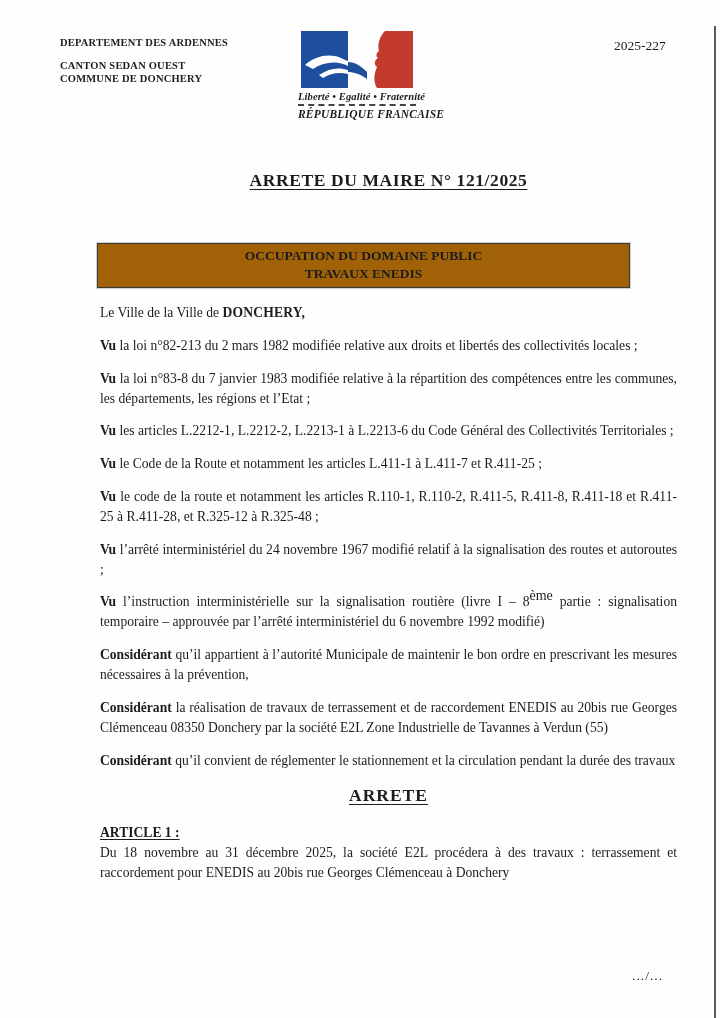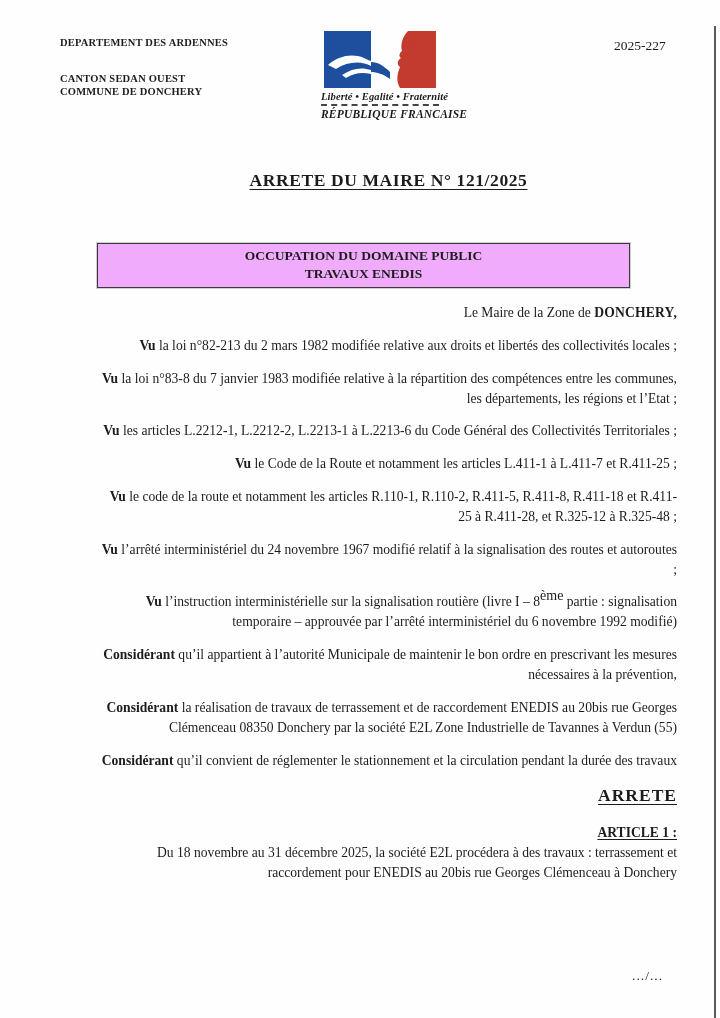--- a/index.html
+++ b/index.html
@@ -19,30 +19,30 @@
   .scan-edge{
     position:absolute;right:4px;top:26px;bottom:0;
     width:2px;background:#3c3c3c;opacity:.85;
   }
   
   .admin-header{
     position:absolute;left:60px;top:36px;
     font-weight:bold;font-size:10.5px;letter-spacing:.2px;
     line-height:13px;
   }
-  .admin-header .dept{margin-bottom:23px;}
+  .admin-header .dept{margin-bottom:10px;}
   
   .ref-number{
     position:absolute;left:602px;top:38px;
     font-size:13.5px;
     margin-left:12px;
   }
   
   .logo-block{
-    position:absolute;left:321px;top:31px;width:118px;
+    position:absolute;left:298px;top:31px;width:118px;
     text-align:center;
   }
   .logo-graphic{display:block;margin:0 auto;}
   .logo-motto{
     margin-top:3px;
     font-style:italic;font-weight:bold;font-size:10.5px;
     white-space:nowrap;letter-spacing:.1px;
   }
   .logo-sep{
     border:0;border-top:2px dashed #444;
@@ -57,35 +57,35 @@
     position:absolute;left:100px;top:170px;width:577px;
     text-align:center;
     font-size:17.5px;font-weight:bold;
     text-decoration:underline;
     text-underline-offset:3px;
     letter-spacing:.6px;
   }
   
   .subject-box{
     position:absolute;left:97px;top:243px;width:531px;
-    background:#f0abfc;
+    background:#a16207;
     border:1.5px solid #3a3a3a;
     text-align:center;
     font-weight:bold;font-size:13.5px;
     line-height:18px;
     padding:3px 0 4px 0;
     box-shadow:0 0 0 1px #cfcfd4;
   }
   
   .body-col{
     position:absolute;left:100px;top:303px;width:577px;
     font-size:13.6px;line-height:1.46;
     text-align:justify;
   }
-  .body-col p{margin:0 0 13px 0;text-align:right;}
+  .body-col p{margin:0 0 13px 0;}
   .intro b{letter-spacing:.2px;}
   .arrete-heading{
     text-align:center;
     font-size:17.5px;font-weight:bold;
     text-decoration:underline;
     text-underline-offset:3px;
     letter-spacing:1px;
     margin:2px 0 14px 0 !important;
   }
   .article-heading{
@@ -137,21 +137,21 @@
 
   <div class="doc-title">ARRETE DU MAIRE N° 121/2025</div>
 
   <div class="subject-box">
     <div>OCCUPATION DU DOMAINE PUBLIC</div>
     <div>TRAVAUX ENEDIS</div>
   </div>
 
   <div class="body-col">
 
-    <p class="intro"><span>Le Maire de la Zone de </span><b>DONCHERY,</b></p>
+    <p class="intro"><span>Le Ville de la Ville de </span><b>DONCHERY,</b></p>
 
     <p><b>Vu</b><span> la loi n°82-213 du 2 mars 1982 modifiée relative aux droits et libertés des collectivités locales ;</span></p>
 
     <p><b>Vu</b><span> la loi n°83-8 du 7 janvier 1983 modifiée relative à la répartition des compétences entre les communes, les départements, les régions et l’Etat ;</span></p>
 
     <p><b>Vu</b><span> les articles L.2212-1, L.2212-2, L.2213-1 à L.2213-6 du Code Général des Collectivités Territoriales ;</span></p>
 
     <p><b>Vu</b><span> le Code de la Route et notamment les articles L.411-1 à L.411-7  et R.411-25 ;</span></p>
 
     <p><b>Vu</b><span> le code de la route et notamment les articles R.110-1, R.110-2, R.411-5, R.411-8, R.411-18 et R.411-25 à R.411-28, et R.325-12 à R.325-48 ;</span></p>

